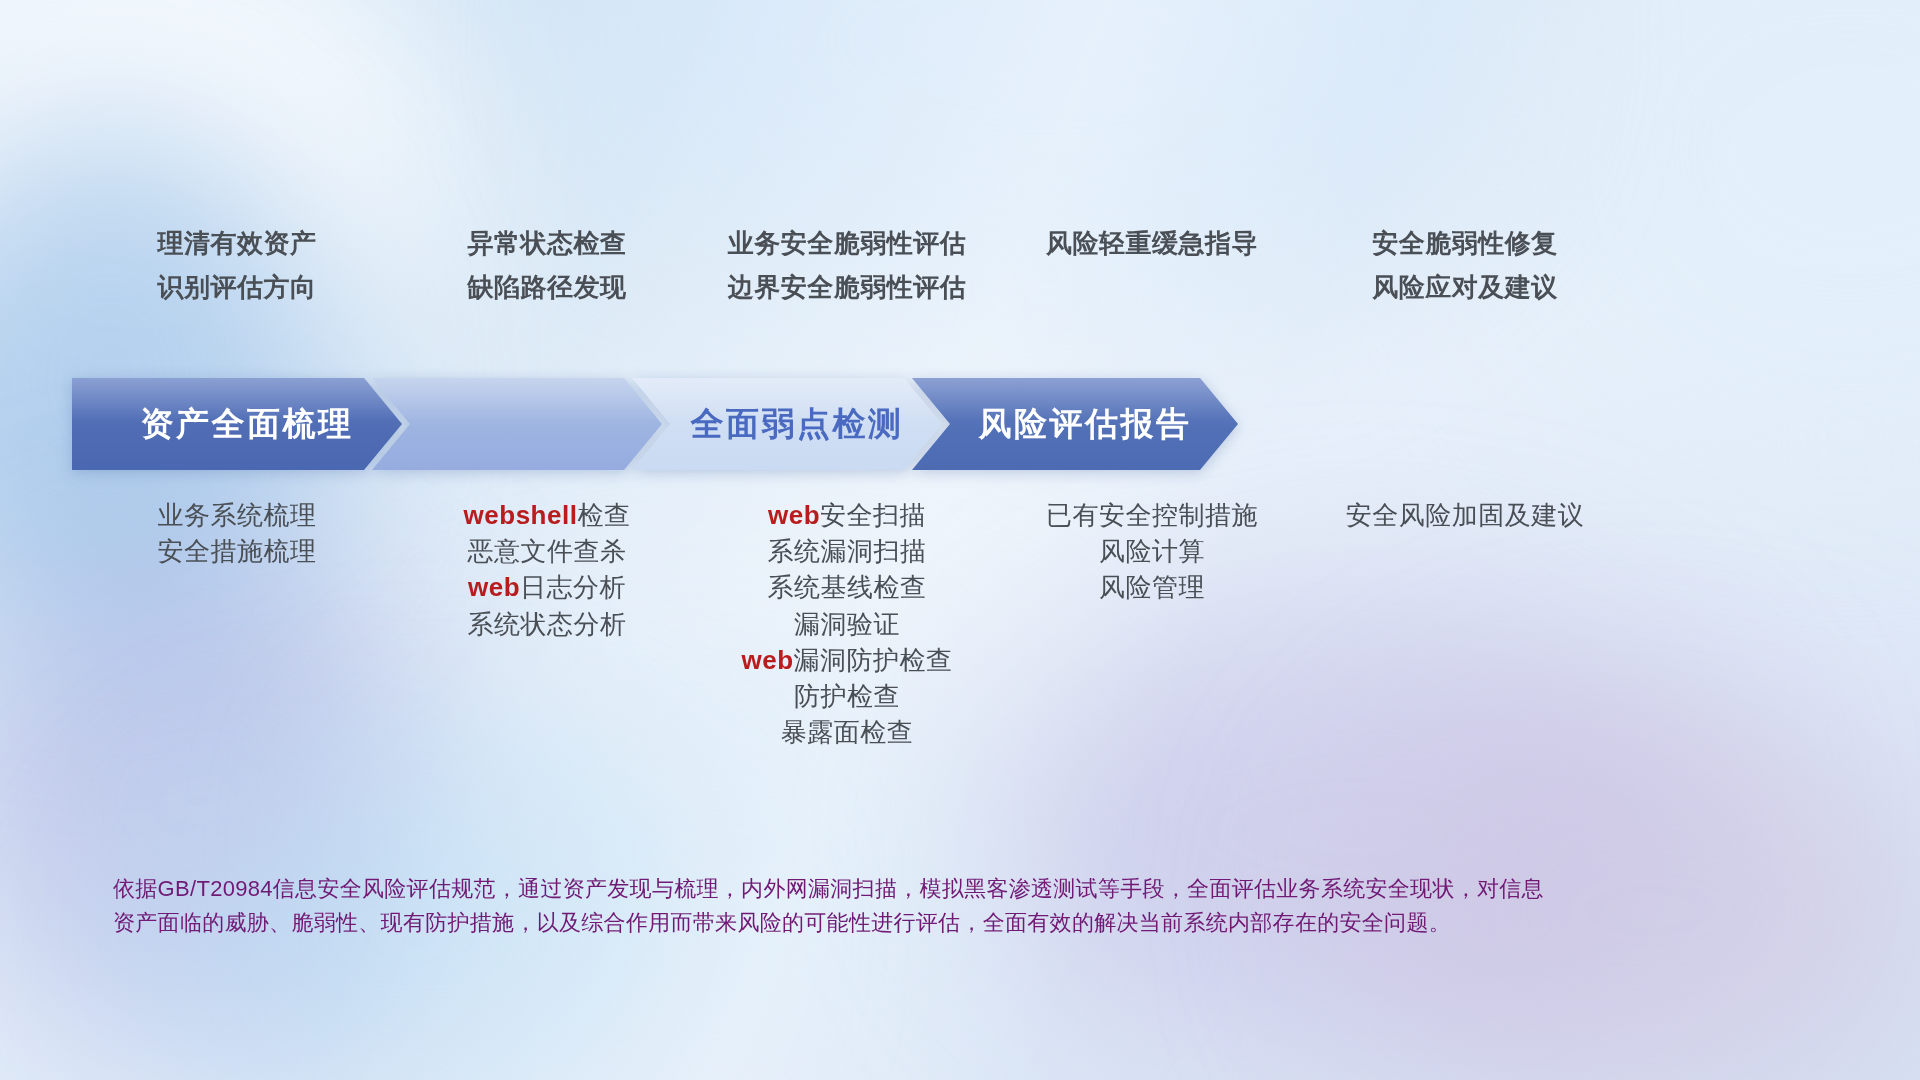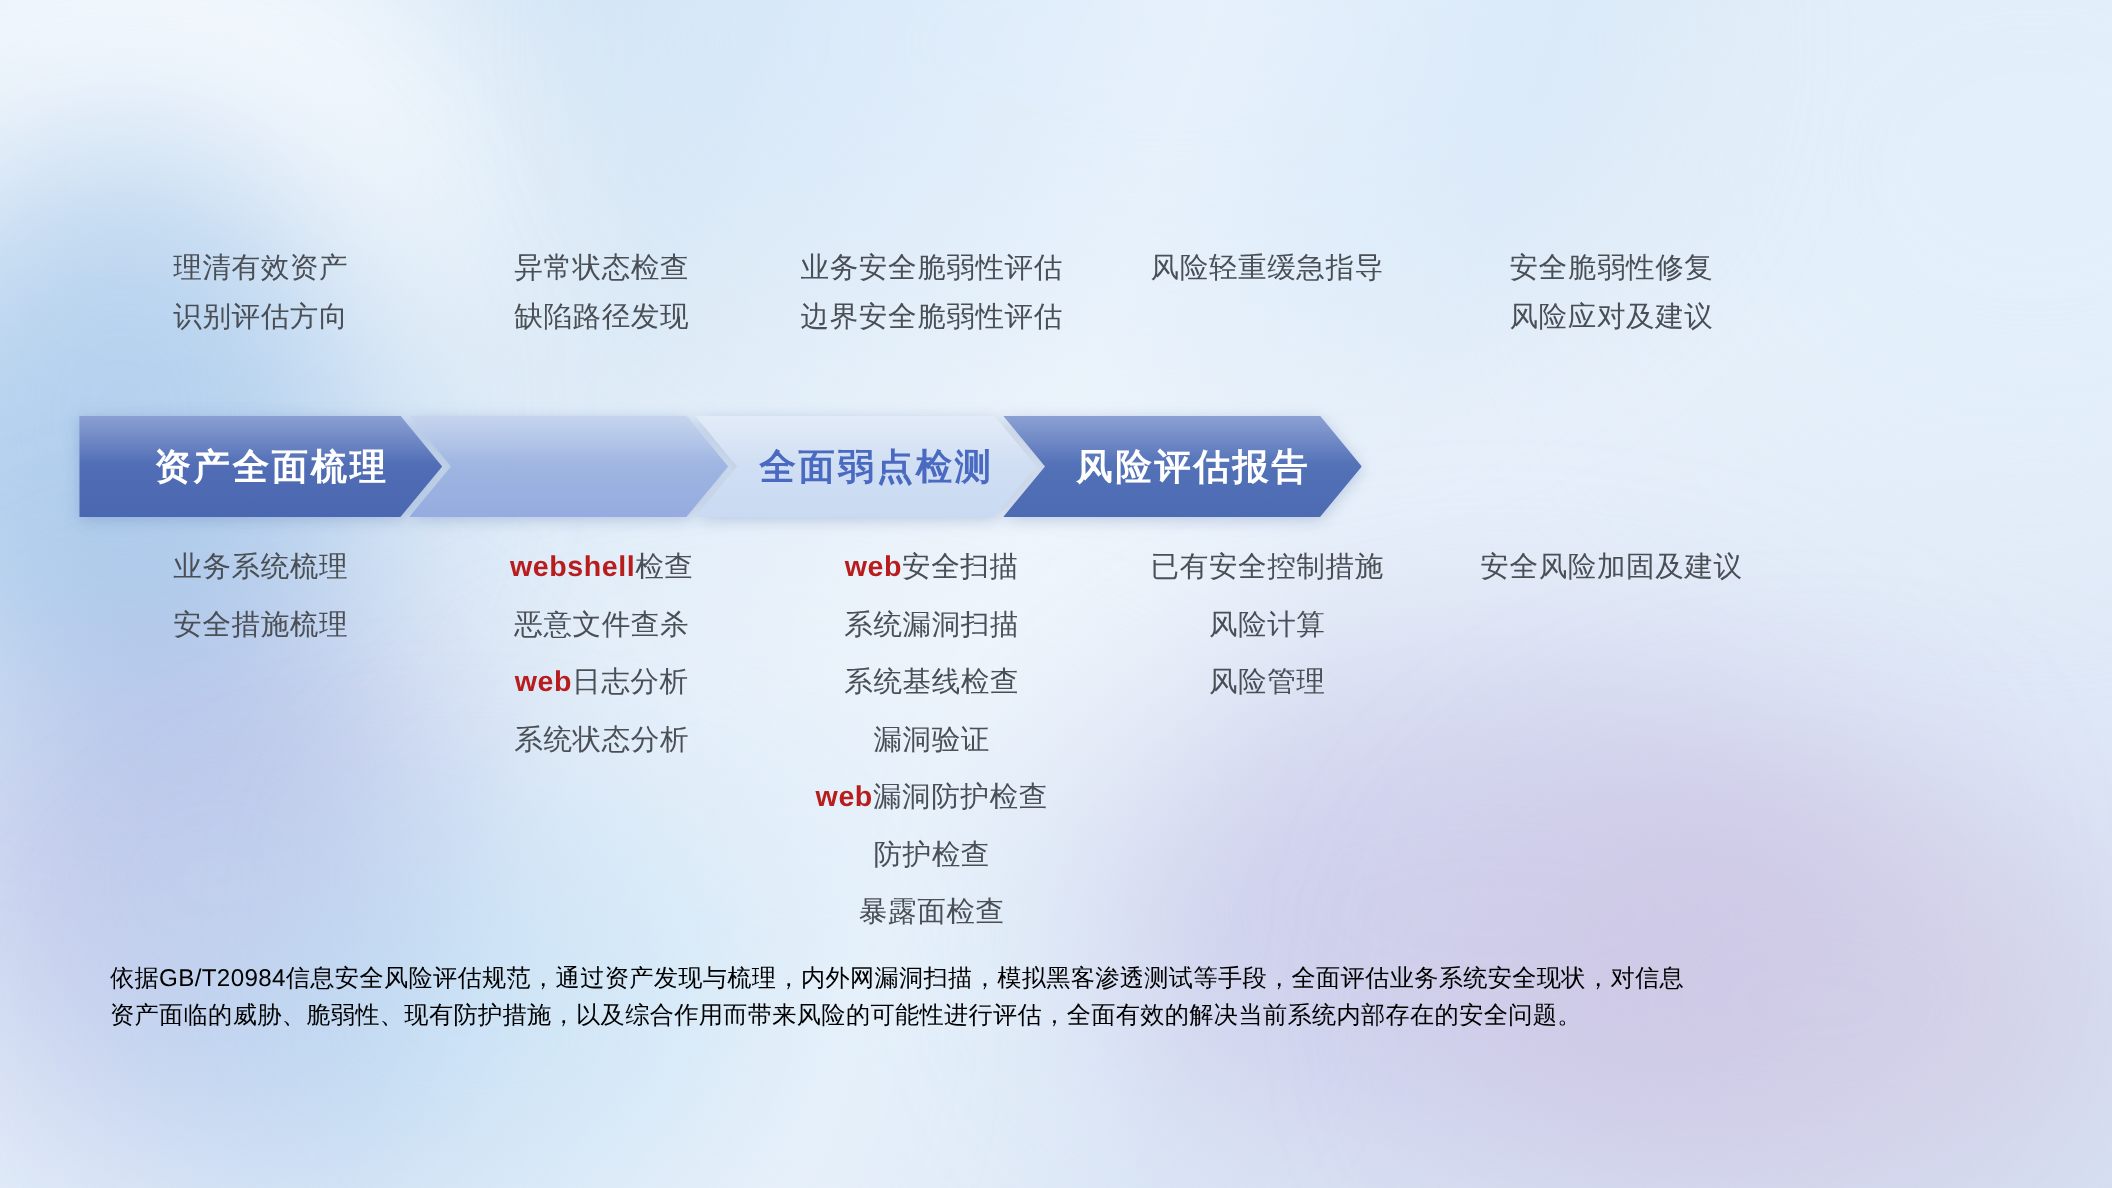--- a/index.html
+++ b/index.html
@@ -48,20 +48,21 @@
   #content {
     position:absolute; inset:0;
     z-index:5;
   }
 
   
   .top-row {
     position:absolute;
     left:72px; top:228px; width:1776px;
     display:flex;
+    font-weight:bold;
   }
   .col-top {
     display:flex; flex-direction:column;
     align-items:center; gap:13px;
   }
   .col-top .line, .col-bot .line {
     font-size:26px;
     color:#4a4f56;
     letter-spacing:.5px;
     white-space:nowrap;
@@ -134,30 +135,30 @@
 
   
   .bot-row {
     position:absolute;
     left:72px; top:500px; width:1776px;
     display:flex;
     align-items:flex-start;
   }
   .col-bot {
     display:flex; flex-direction:column;
-    align-items:center; gap:21px;
+    align-items:center; gap:5px;
   }
 
   
   .footer {
     position:absolute;
-    left:100px; top:872px; width:1560px;
+    left:113px; top:872px; width:1560px;
     font-size:22px;
     line-height:1.55;
-    color:#000000;
+    color:#701a75;
     letter-spacing:.3px;
   }
   .footer .fline { display:block; white-space:nowrap; }
 </style>
 </head>
 <body>
 
 <div id="stage">
 
   <div class="bg-layer bg-base"></div>

